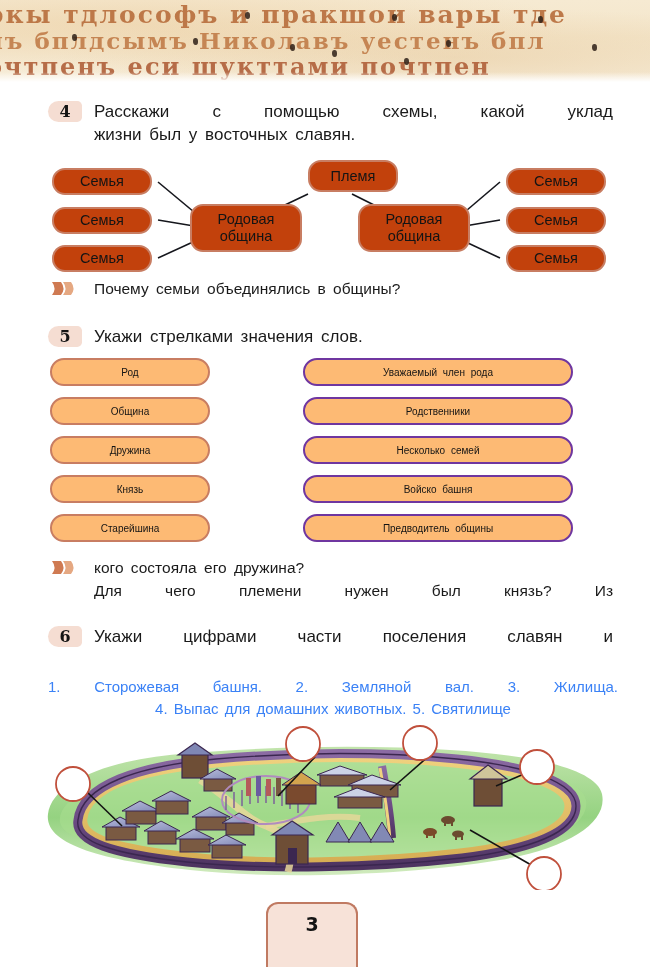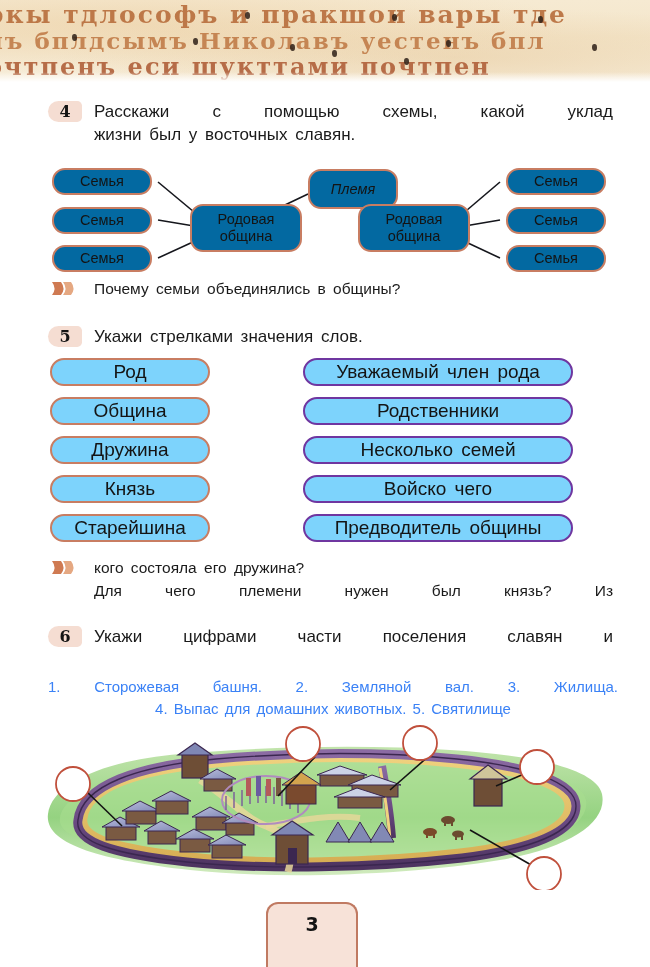--- a/index.html
+++ b/index.html
@@ -108,40 +108,40 @@
     position: absolute;
     left: 40px; top: 152px;
     width: 580px; height: 118px;
   }
   .scheme svg { position: absolute; left: 0; top: 0; }
   .node {
     position: absolute;
     box-sizing: border-box;
     border: 2px solid #c87d62;
     border-radius: 13px;
-    background: #0369a1;
+    background: #c2410c;
     display: flex;
     align-items: center;
     justify-content: center;
     text-align: center;
     font-size: 14.5px;
     line-height: 17px;
     color: #141414;
   }
 
   
   .pill {
     position: absolute;
     box-sizing: border-box;
     border-radius: 16px;
-    background: #7dd3fc;
+    background: #fdba74;
     display: flex;
     align-items: center;
     justify-content: center;
-    font-size: 19px;
+    font-size: 10px;
     color: #141414;
     word-spacing: 3px;
   }
   .pill.left  { border: 2px solid #c87d62; width: 160px; height: 28px; left: 50px; }
   .pill.right { border: 2px solid #6f36a0; width: 270px; height: 28px; left: 303px; }
 
   
   .legend {
     position: absolute;
     left: 48px; top: 676px;
@@ -221,21 +221,21 @@
       <line x1="166" y1="70" x2="118" y2="30"></line>
       <line x1="166" y1="76" x2="118" y2="68"></line>
       <line x1="166" y1="84" x2="118" y2="106"></line>
 
       <line x1="413" y1="70" x2="460" y2="30"></line>
       <line x1="413" y1="76" x2="460" y2="68"></line>
       <line x1="413" y1="84" x2="460" y2="106"></line>
     </g>
   </svg>
 
-  <div class="node" style="left:268px; top:17px; width:90px; height:40px;font-style:italic;">Племя</div>
+  <div class="node" style="left:268px; top:8px; width:90px; height:32px;">Племя</div>
 
   <div class="node" style="left:150px; top:52px; width:112px; height:48px; flex-direction:column;">
     <span>Родовая</span>
     <span>община</span>
   </div>
 
   <div class="node" style="left:318px; top:52px; width:112px; height:48px; flex-direction:column;">
     <span>Родовая</span>
     <span>община</span>
   </div>
@@ -266,21 +266,21 @@
 
 <div class="pill left" style="top:358px;">Род</div>
 <div class="pill left" style="top:397px;">Община</div>
 <div class="pill left" style="top:436px;">Дружина</div>
 <div class="pill left" style="top:475px;">Князь</div>
 <div class="pill left" style="top:514px;">Старейшина</div>
 
 <div class="pill right" style="top:358px;">Уважаемый член рода</div>
 <div class="pill right" style="top:397px;text-align:center;">Родственники</div>
 <div class="pill right" style="top:436px;">Несколько семей</div>
-<div class="pill right" style="top:475px;">Войско чего</div>
+<div class="pill right" style="top:475px;">Войско башня</div>
 <div class="pill right" style="top:514px;">Предводитель общины</div>
 
 <div class="qrow" style="top:556px;">
   <svg class="q-marker" viewBox="0 0 26 15">
     <path d="M1 1 L10 1 Q15 7.5 10 14 L1 14 Q6 7.5 1 1 Z" fill="#cf7a52"></path>
     <path d="M12 1 L20 1 Q25 7.5 20 14 L12 14 Q17 7.5 12 1 Z" fill="#e5a882"></path>
   </svg>
   <div class="q-text">
     <span class="ln">кого состояла его дружина?</span>
     <span class="ln j">Для чего племени нужен был князь? Из</span>

